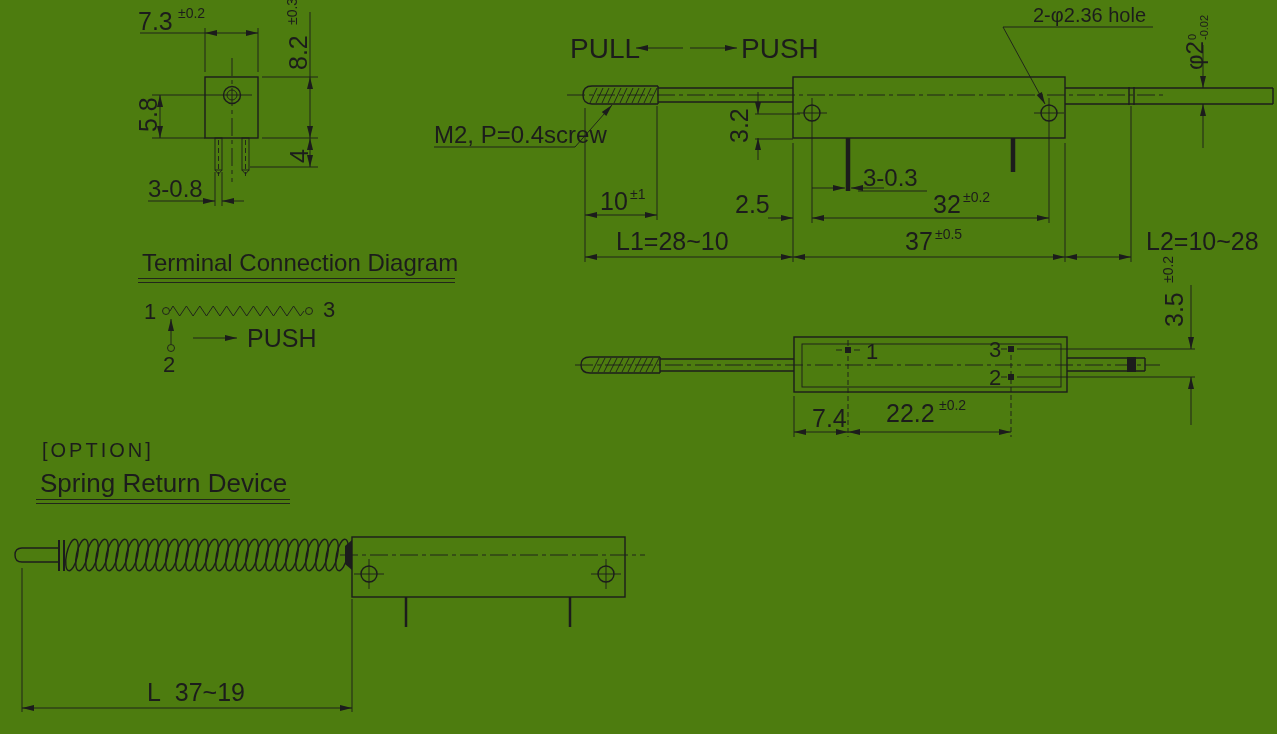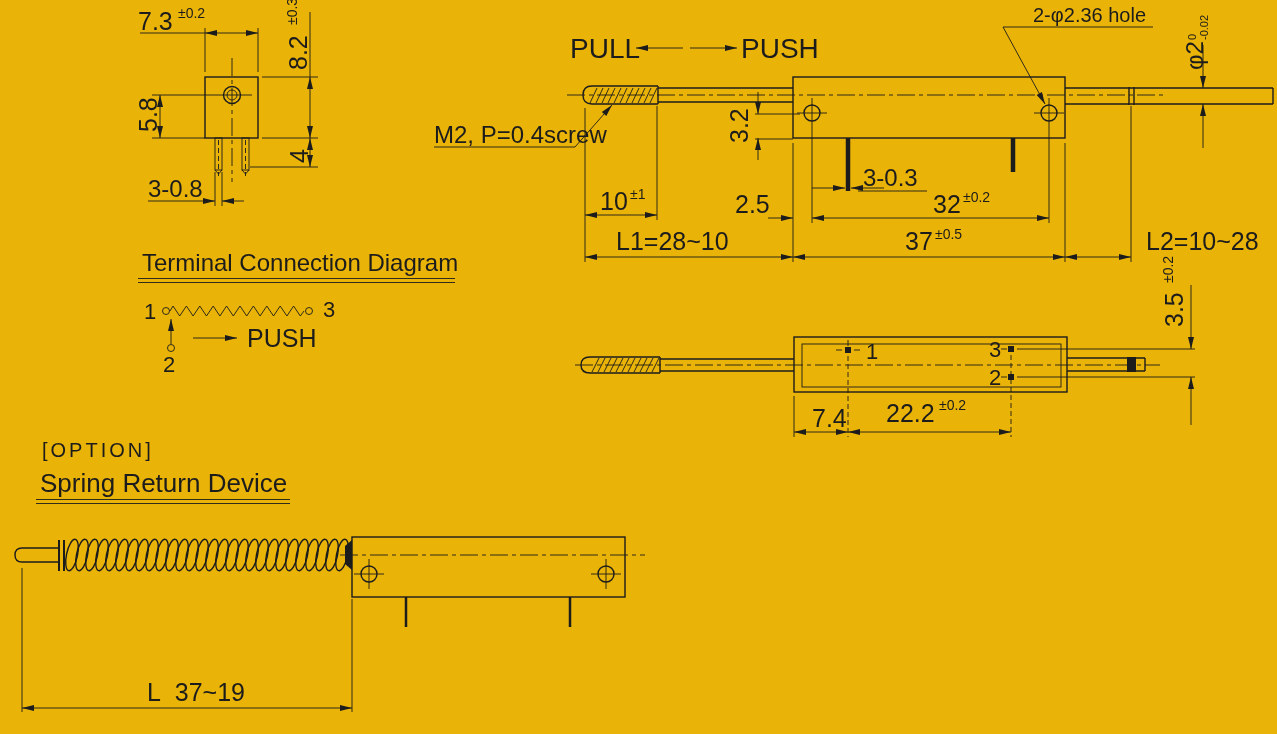--- a/index.html
+++ b/index.html
@@ -1,16 +1,16 @@
 <!DOCTYPE html>
 <html><head>
 <meta charset="utf-8">
 <style>
   html,body{margin:0;padding:0;background:#ffffff;}
-  .page{width:1277px;height:734px;position:relative;background:#eab308;overflow:hidden;}
+  .page{width:1277px;height:734px;position:relative;background:#4d7c0f;overflow:hidden;}
   svg{display:block;}
   svg text{font-family:"Liberation Sans","DejaVu Sans",sans-serif;fill:#1c1c1c;}
   .dim{font-size:25px;}
   .dim24{font-size:24px;}
   .sup{font-size:14px;}
   .tiny{font-size:11px;}
   .t28{font-size:28px;}
   .t20{font-size:20px;}
   .t22{font-size:22px;}
   .title24{font-size:24px;}

